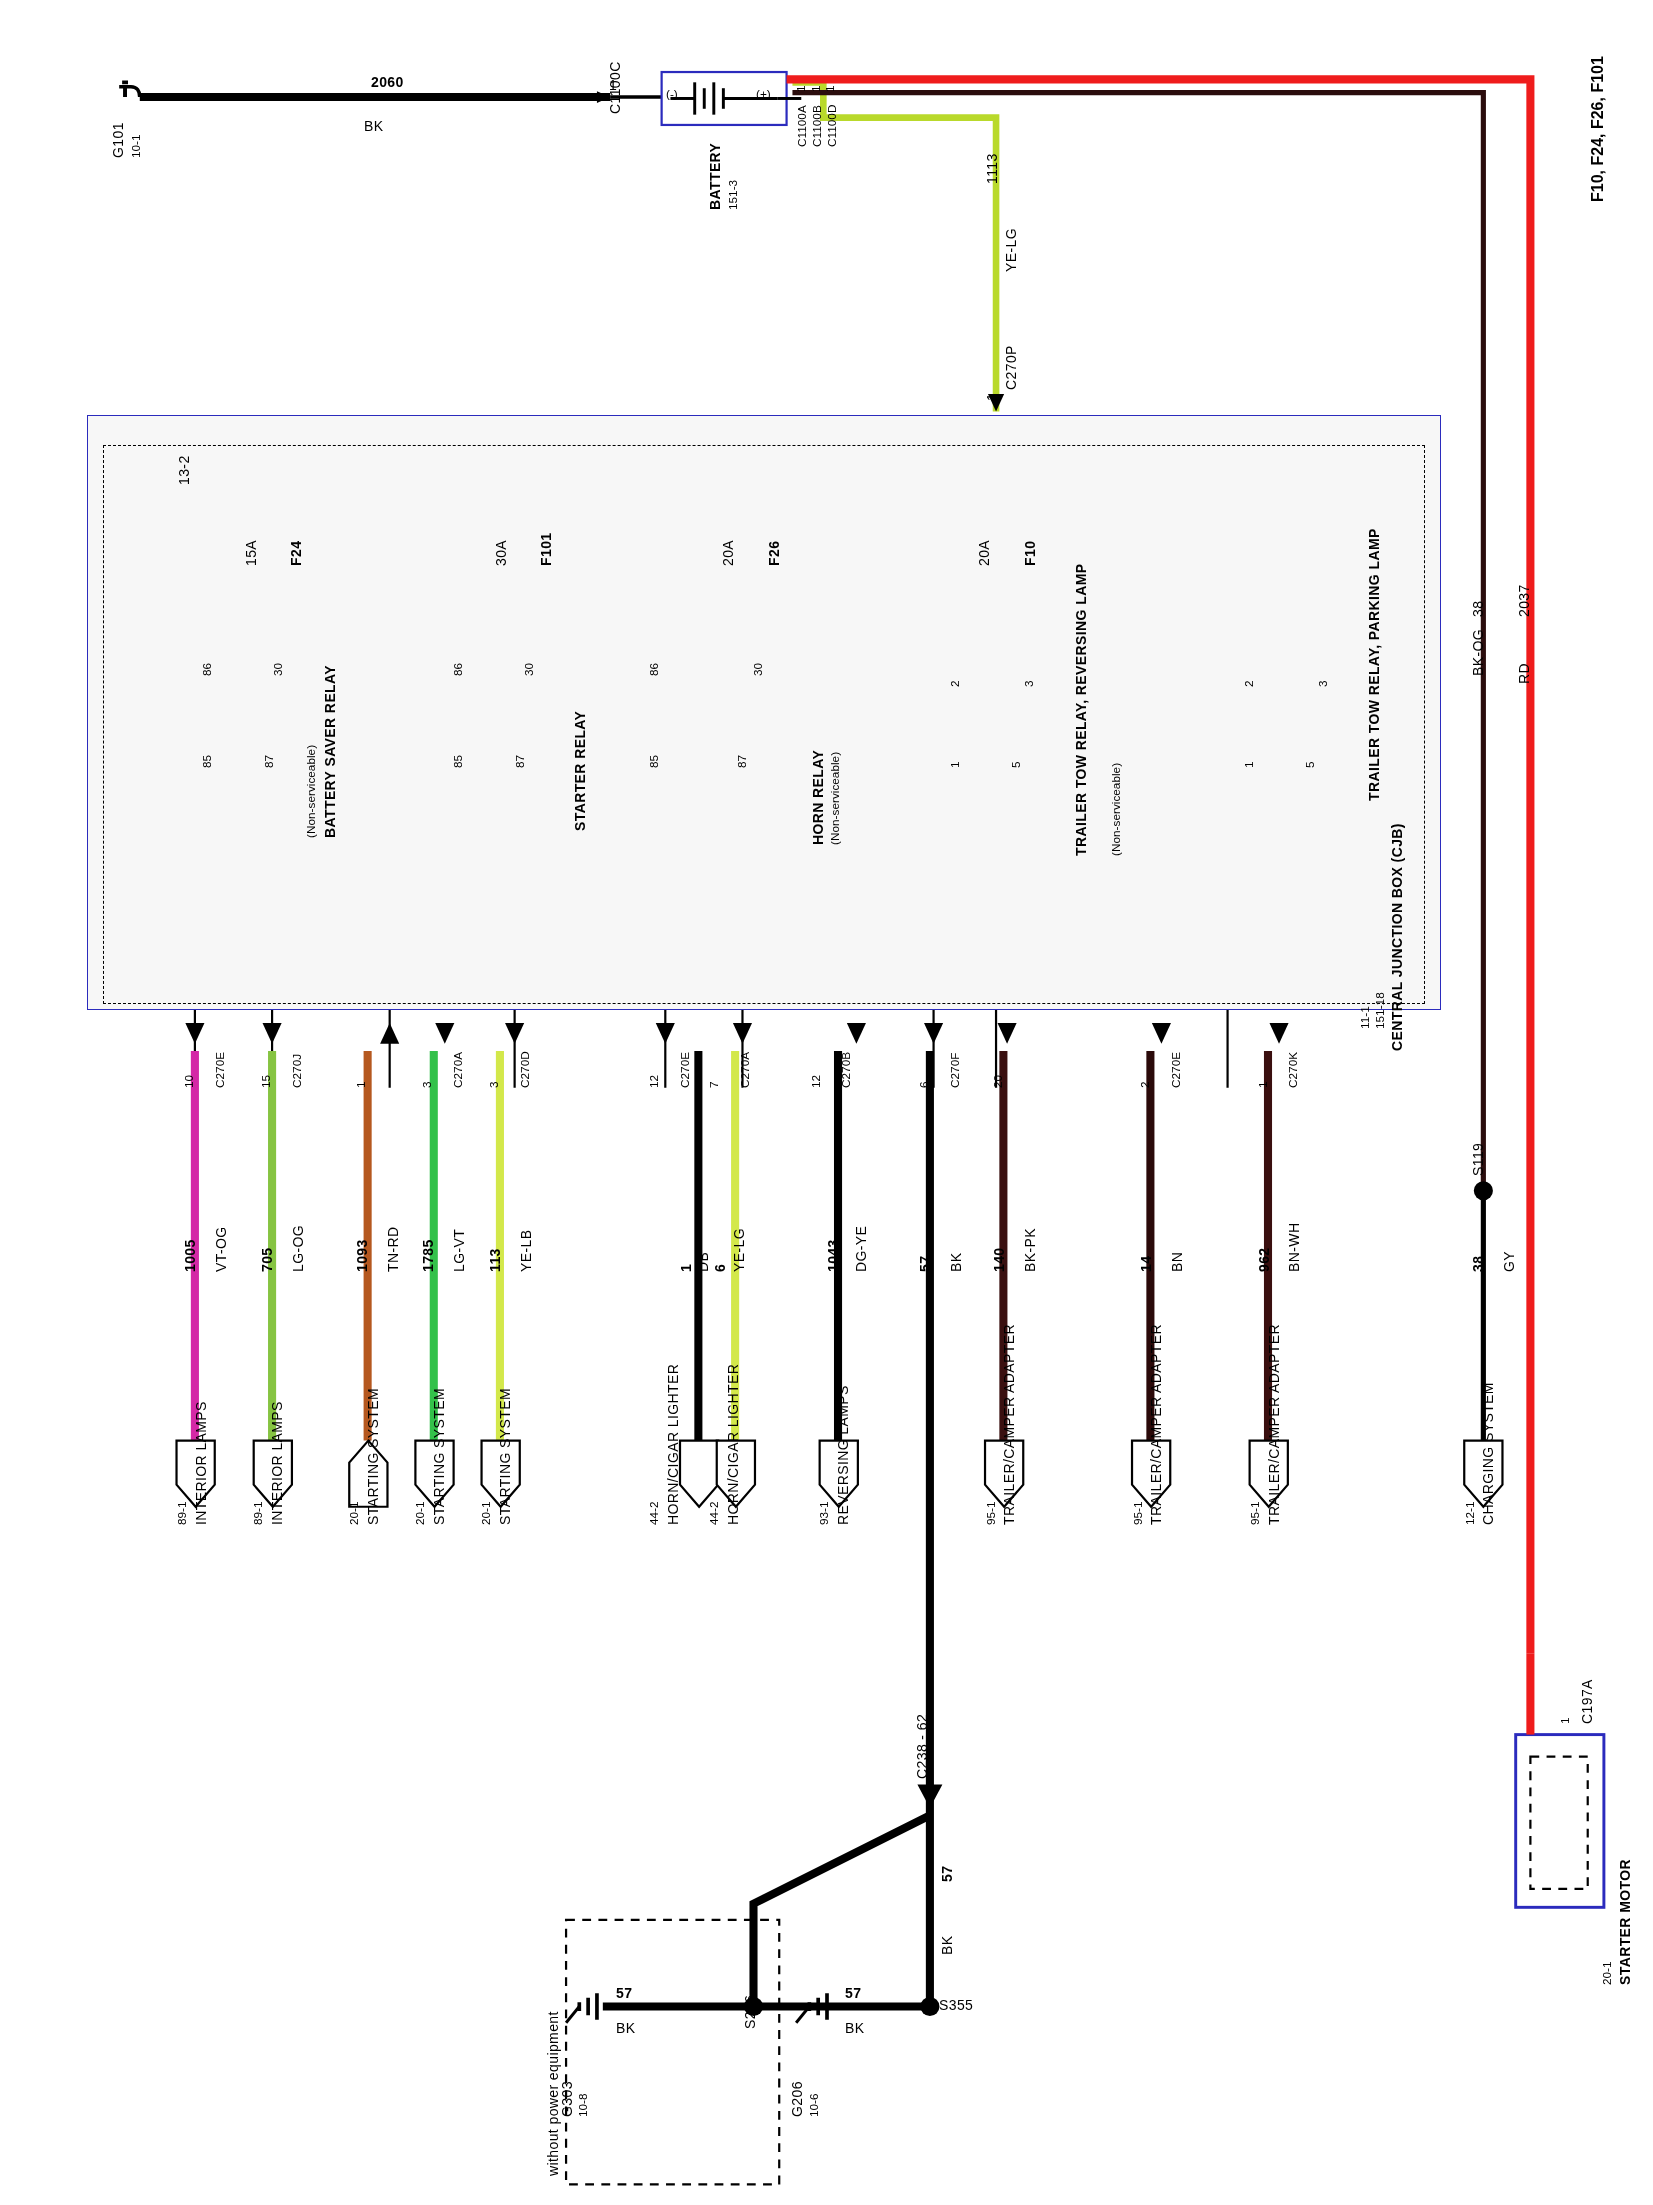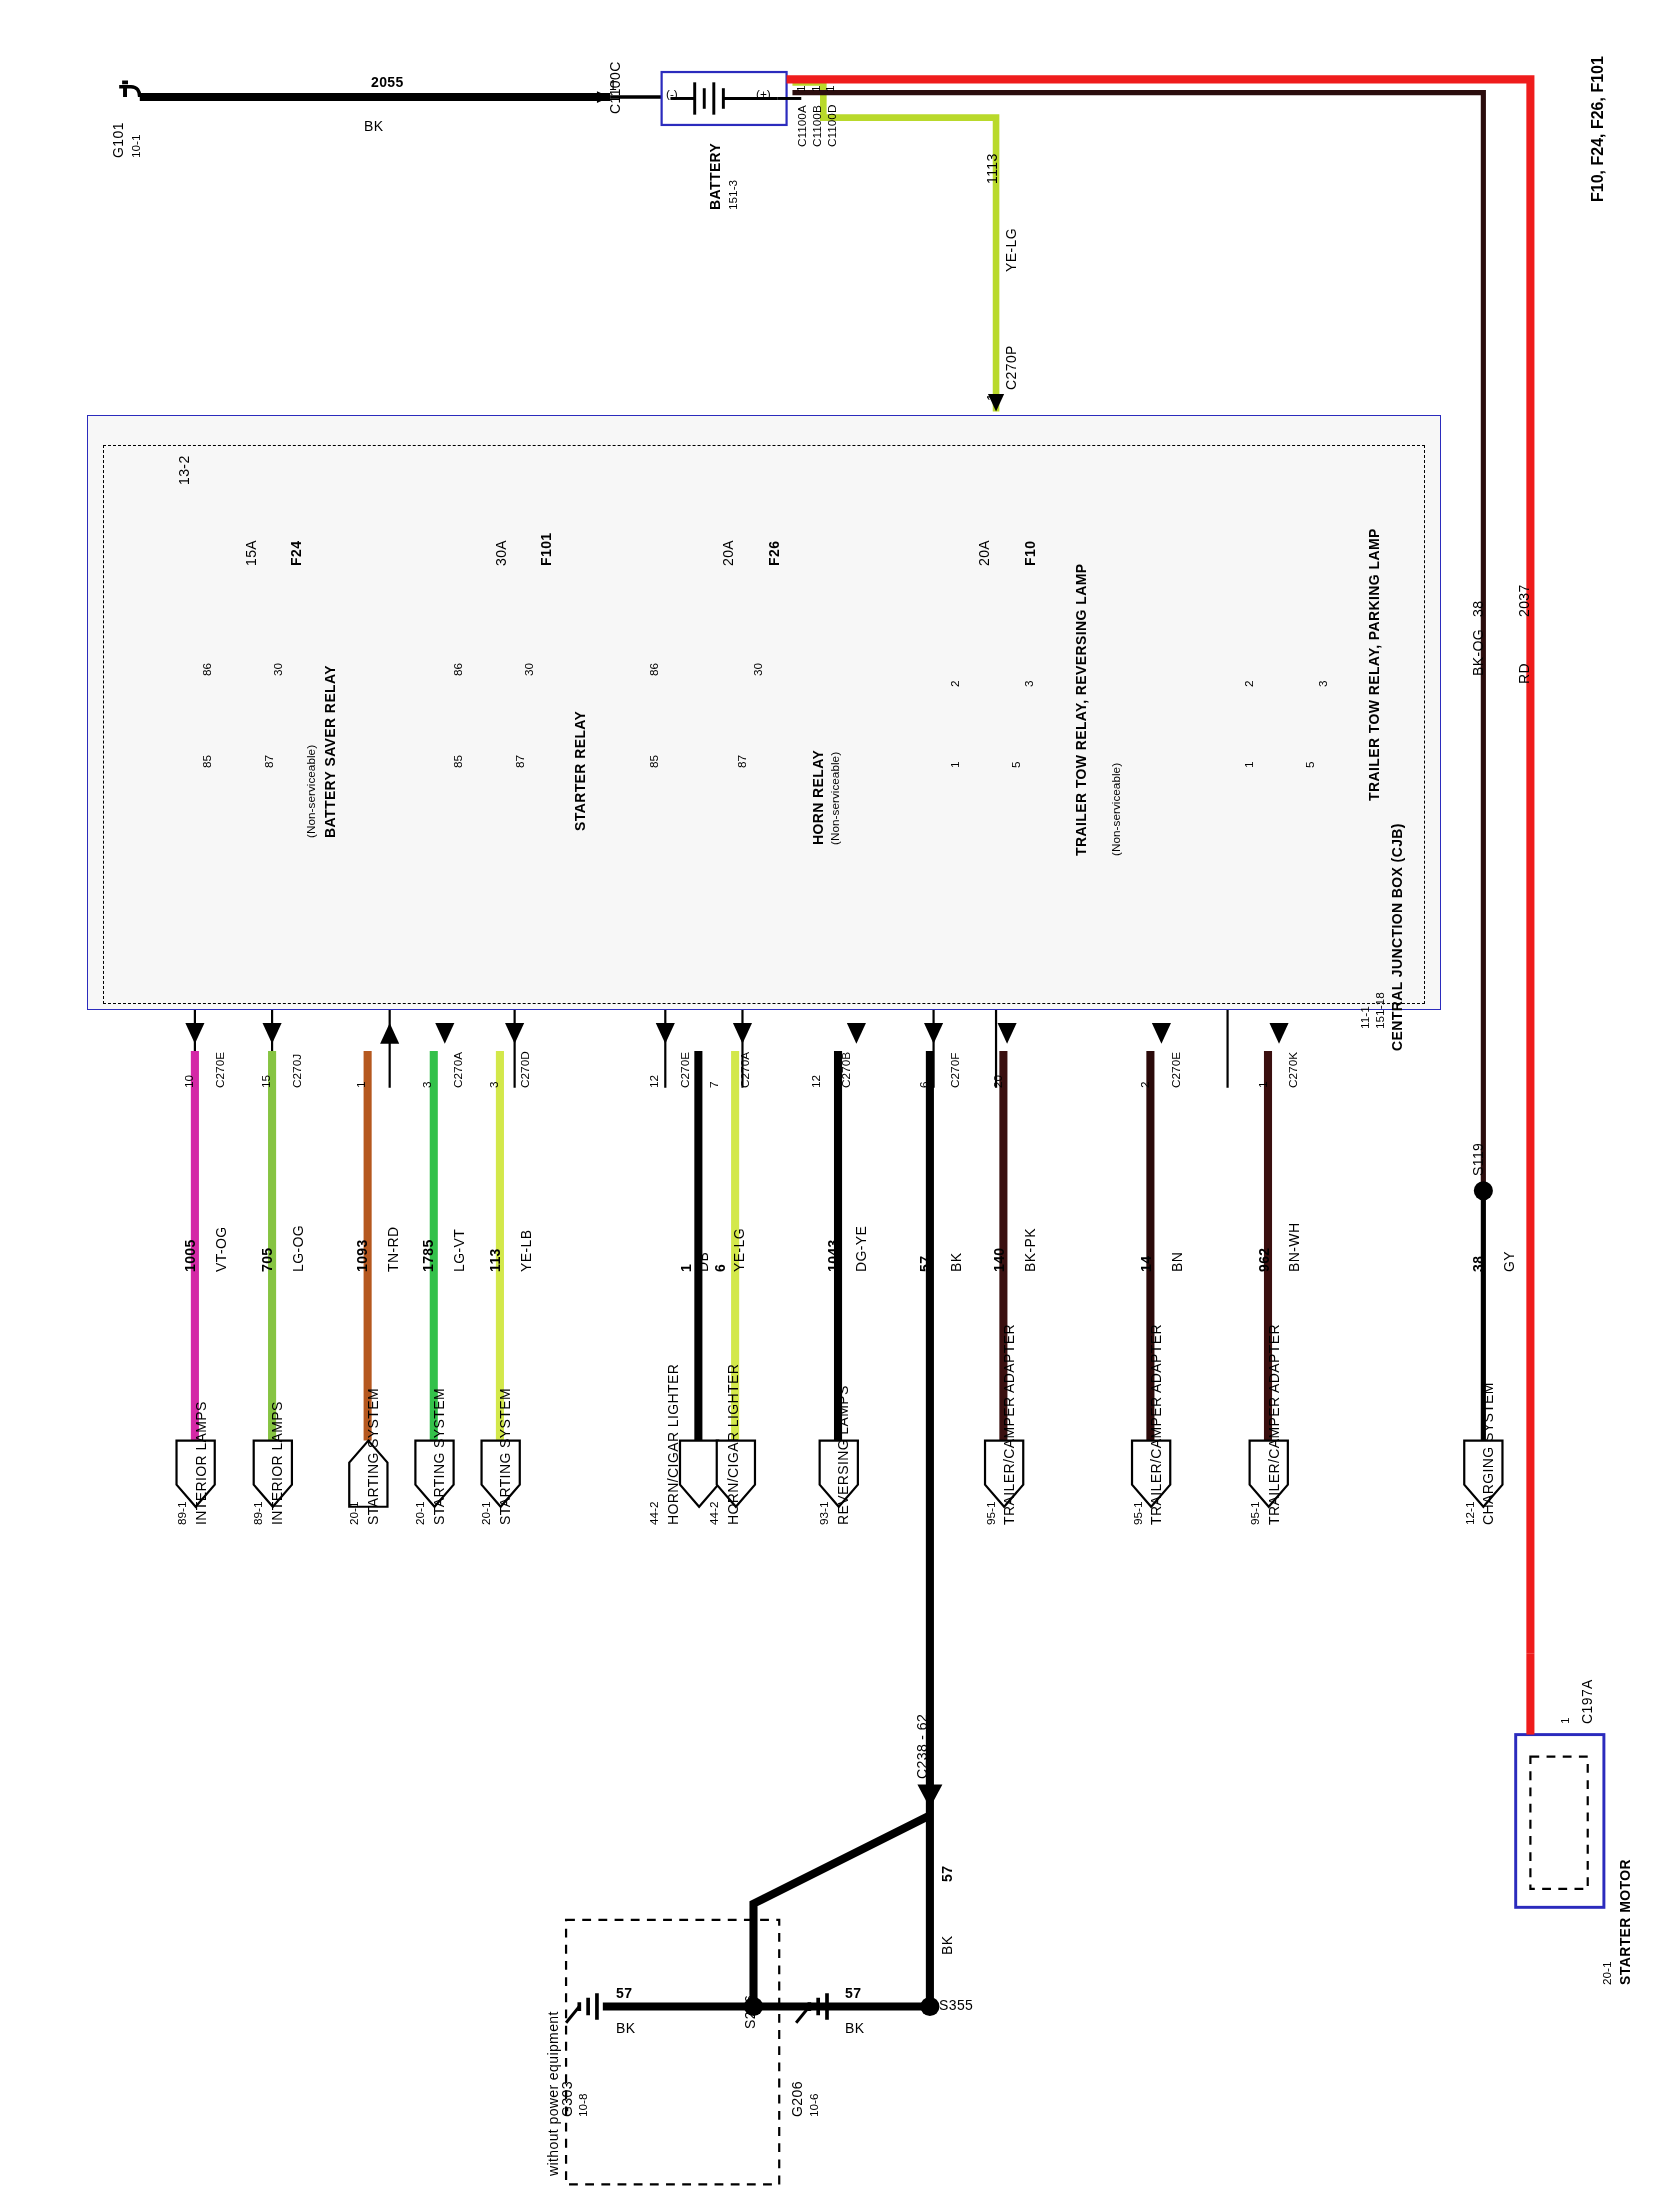--- a/index.html
+++ b/index.html
@@ -212,21 +212,21 @@
 
     <rect x="2062" y="2360" width="120" height="235" fill="none" stroke="#2b2bbd" stroke-width="4"></rect>
     <rect x="2082" y="2390" width="78" height="180" fill="none" stroke="#000" stroke-width="3" stroke-dasharray="12 10"></rect>
     <line x1="2082" y1="2250" x2="2082" y2="2360" stroke="#ef1c1c" stroke-width="11"></line>
   </svg>
 
   <div class="vtext lbl-lg bold" style="left:1589px;top:202px;">F10, F24, F26, F101</div>
 
   <div class="vtext lbl" style="left:110px;top:158px;">G101</div>
   <div class="vtext lbl-sm" style="left:129px;top:158px;">10-1</div>
-  <div class="htext lbl bold" style="left:371px;top:74px;">2055</div>
+  <div class="htext lbl bold" style="left:371px;top:74px;">2060</div>
   <div class="htext lbl" style="left:364px;top:118px;">BK</div>
 
   <div class="vtext lbl" style="left:607px;top:114px;">C1100C</div>
   <div class="htext lbl" style="left:609px;top:77px;">1</div>
   <div class="htext lbl-sm" style="left:666px;top:87px;">(-)</div>
   <div class="htext lbl-sm" style="left:756px;top:87px;">(+)</div>
   <div class="vtext lbl bold" style="left:707px;top:210px;">BATTERY</div>
   <div class="vtext lbl-sm" style="left:726px;top:210px;">151-3</div>
 
   <div class="vtext lbl-sm" style="left:795px;top:147px;">C1100A</div>

